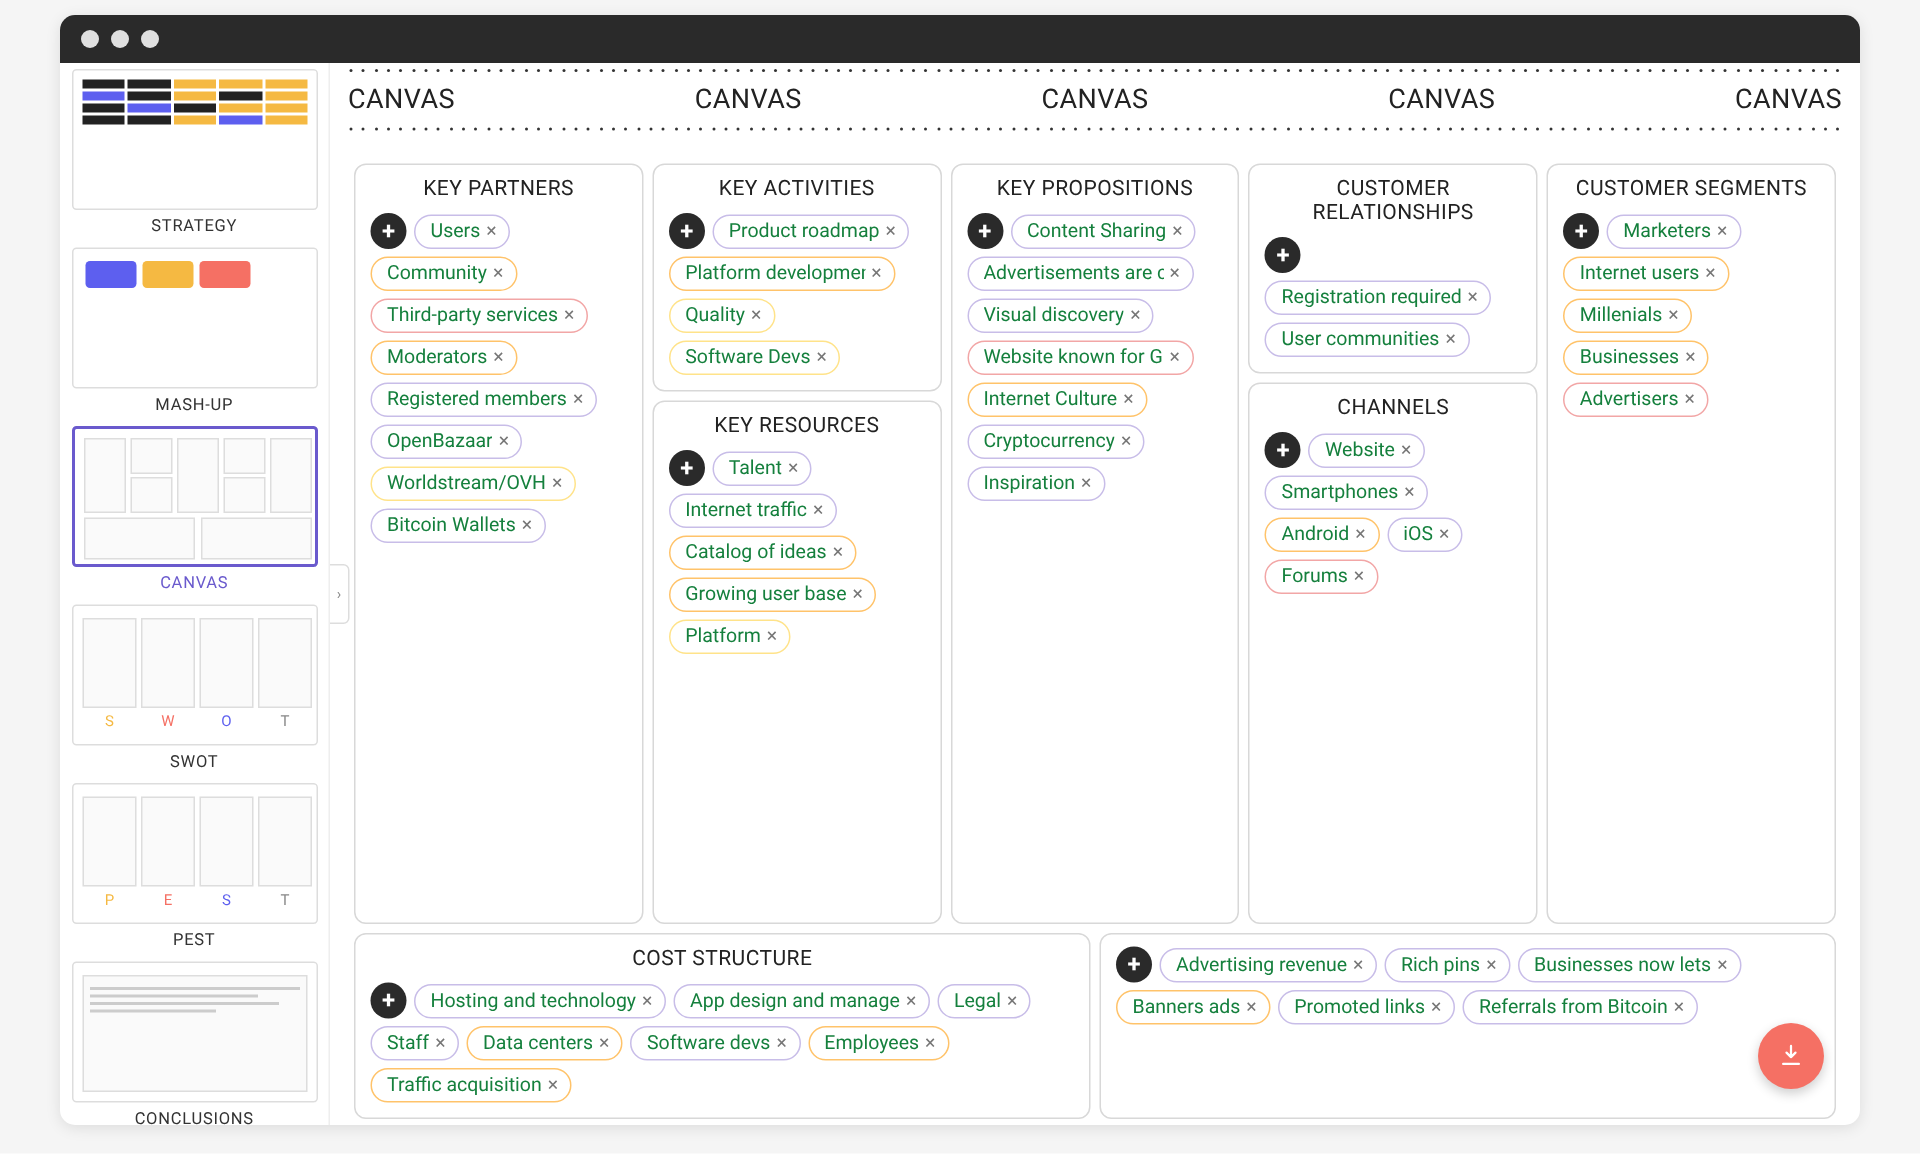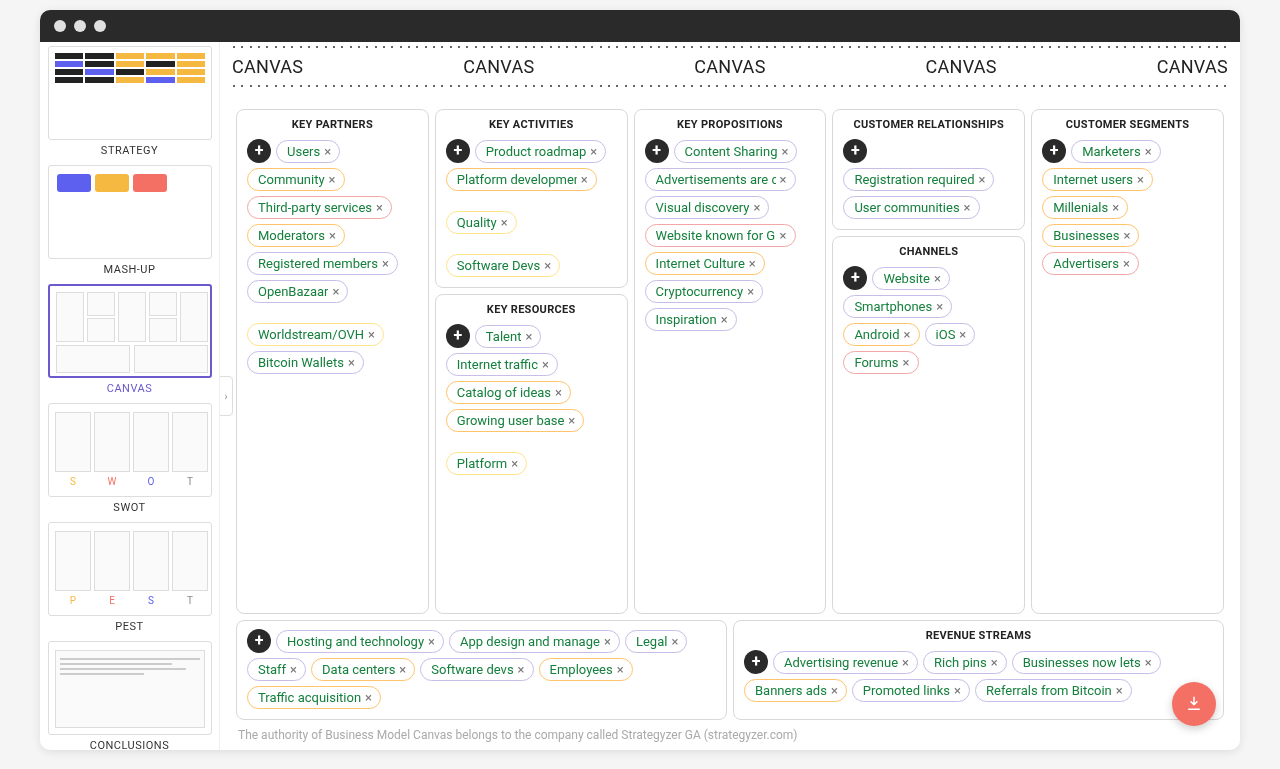--- a/index.html
+++ b/index.html
@@ -23,31 +23,31 @@
 .tab { font-size: 18px; color: #222; letter-spacing: 0.3px; }
 .heading { padding: 8px 18px 2px; }
 .heading h2 { font-size: 22px; font-weight: 500; color: #222; }
 .heading p { font-size: 13px; color: #aaa; margin-top: 2px; }
 .board { flex: 1; padding: 8px 16px 4px; display: flex; flex-direction: column; gap: 6px; overflow: hidden; }
 .row { display: flex; gap: 6px; }
 .row.top { flex: 1; min-height: 0; }
 .col { flex: 1; display: flex; flex-direction: column; gap: 6px; min-width: 0; }
 .module { border: 1px solid #d8d8d8; border-radius: 8px; padding: 8px 10px 10px; background: #fff; }
 .module.fill { flex: 1; }
-.module-title { text-align: center; font-size: 11px; font-weight: 700; letter-spacing: 0.3px; color: #222; margin-bottom: 8px; }
+.module-title { text-align: center; font-size: 14px; font-weight: 400; letter-spacing: 0.3px; color: #222; margin-bottom: 8px; }
 .tags { display: flex; flex-wrap: wrap; gap: 5px; align-items: center; }
 .addbtn { width: 24px; height: 24px; border-radius: 50%; background: #2a2a2a; color: #fff; display: inline-flex; align-items: center; justify-content: center; font-size: 16px; font-weight: bold; line-height: 1; cursor: pointer; flex-shrink: 0; }
 .tag { display: inline-flex; align-items: center; border: 1.5px solid; border-radius: 14px; padding: 3px 8px 3px 10px; font-size: 13px; background: #fff; max-width: 100%; gap: 4px; cursor: default; }
 .tag-text { white-space: nowrap; overflow: hidden; text-overflow: clip; max-width: 120px; color: #15803d; }
 .row.bottom .tag-text { max-width: 140px; }
 .tag-x { font-size: 13px; color: #777; cursor: pointer; flex-shrink: 0; font-weight: 400; }
 .c0 { border-color: #c8bde8; }
 .c1 { border-color: #ffc36a; }
 .c2 { border-color: #f2a6a6; }
-.c3 { border-color: #ffe38a; margin-top: 15px; }
+.c3 { border-color: #ffe38a; }
 .footer { font-size: 12px; color: #aaa; padding: 4px 18px 8px; }
 .fab { position: absolute; right: 24px; bottom: 24px; width: 44px; height: 44px; border-radius: 50%; background: #f57064; display: flex; align-items: center; justify-content: center; box-shadow: 0 3px 8px rgba(0,0,0,0.2); cursor: pointer; }
 .fab svg { width: 18px; height: 18px; fill: #fff; }
 
 .mini { position: absolute; }
 .mini.badge { width: 34px; height: 18px; border-radius: 3px; top: 8px; }
 .mini-grid { position: absolute; inset: 6px; display: grid; grid-template-columns: repeat(5,1fr); grid-auto-rows: 6px; gap: 2px; }
 .mini-grid div { background: #ddd; }
 .mini-panel { position: absolute; border: 1px solid #ddd; background: #fafafa; }
 </style>
@@ -605,20 +605,21 @@
                     <span class="tag c2">
                       <span class="tag-text">Advertisers</span>
                       <span class="tag-x">×</span>
                     </span>
                   </div>
                 </div>
               </div>
         </div>
         <div class="row bottom">
           <div class="module" id="m-cost" style="flex:1">
+                <div class="module-title">COST STRUCTURE</div>
                 <div class="tags">
                   <span class="addbtn">+</span>
                   <span class="tag c0">
                     <span class="tag-text">Hosting and technology</span>
                     <span class="tag-x">×</span>
                   </span>
                   <span class="tag c0">
                     <span class="tag-text">App design and management</span>
                     <span class="tag-x">×</span>
                   </span>
@@ -642,21 +643,20 @@
                     <span class="tag-text">Employees</span>
                     <span class="tag-x">×</span>
                   </span>
                   <span class="tag c1">
                     <span class="tag-text">Traffic acquisition</span>
                     <span class="tag-x">×</span>
                   </span>
                 </div>
               </div>
           <div class="module" id="m-revenue" style="flex:1">
-                <div class="module-title">REVENUE STREAMS</div>
                 <div class="tags">
                   <span class="addbtn">+</span>
                   <span class="tag c0">
                     <span class="tag-text">Advertising revenue</span>
                     <span class="tag-x">×</span>
                   </span>
                   <span class="tag c0">
                     <span class="tag-text">Rich pins</span>
                     <span class="tag-x">×</span>
                   </span>
@@ -674,21 +674,20 @@
                   </span>
                   <span class="tag c0">
                     <span class="tag-text">Referrals from Bitcoin</span>
                     <span class="tag-x">×</span>
                   </span>
                 </div>
               </div>
         </div>
       </div>
 
-      <div class="footer">The authority of Business Model Canvas belongs to the company called Strategyzer GA (strategyzer.com)</div>
 
       <div class="fab">
         <svg viewBox="0 0 24 24">
               <path d="M12 3v10m0 0l-4-4m4 4l4-4" stroke="#fff" stroke-width="2" fill="none" stroke-linecap="round"></path>
               <path d="M5 19h14" stroke="#fff" stroke-width="2" stroke-linecap="round"></path>
             </svg>
       </div>
     </div>
   </div>
 

